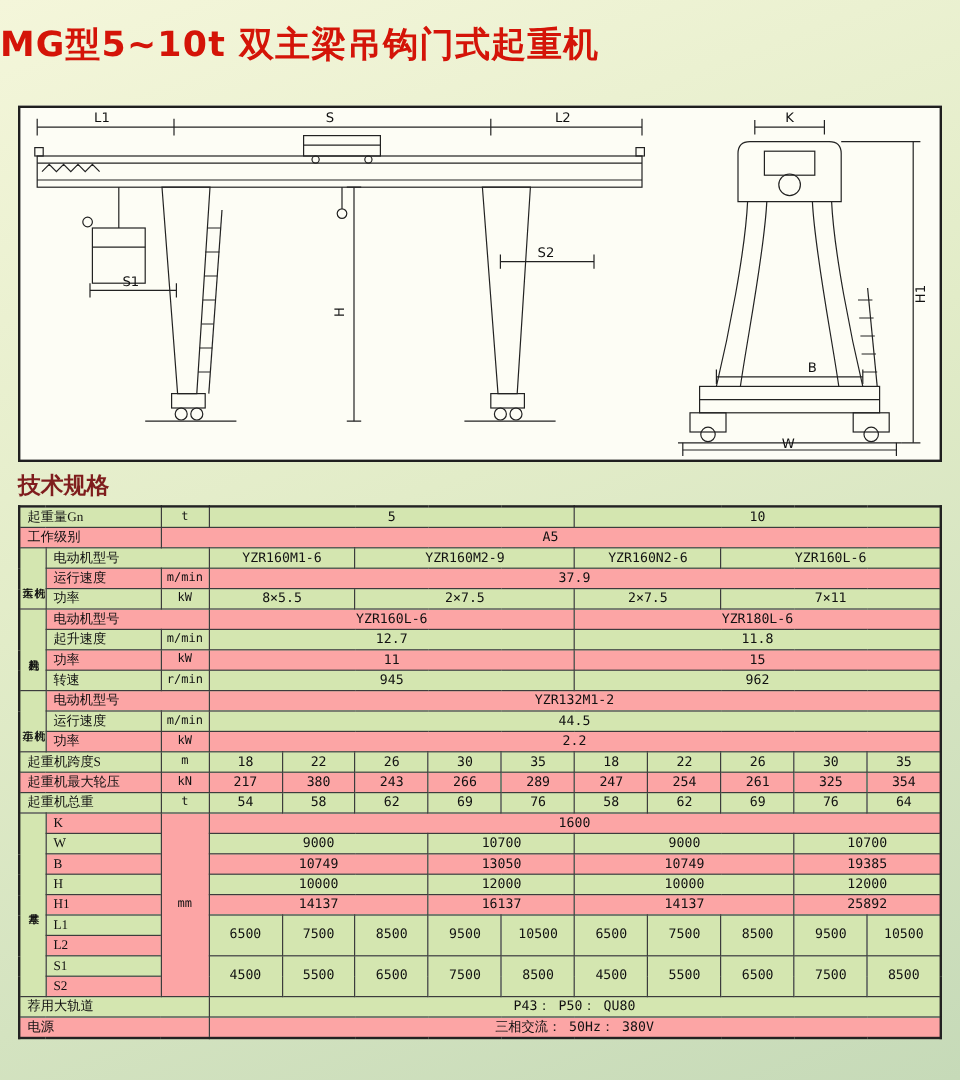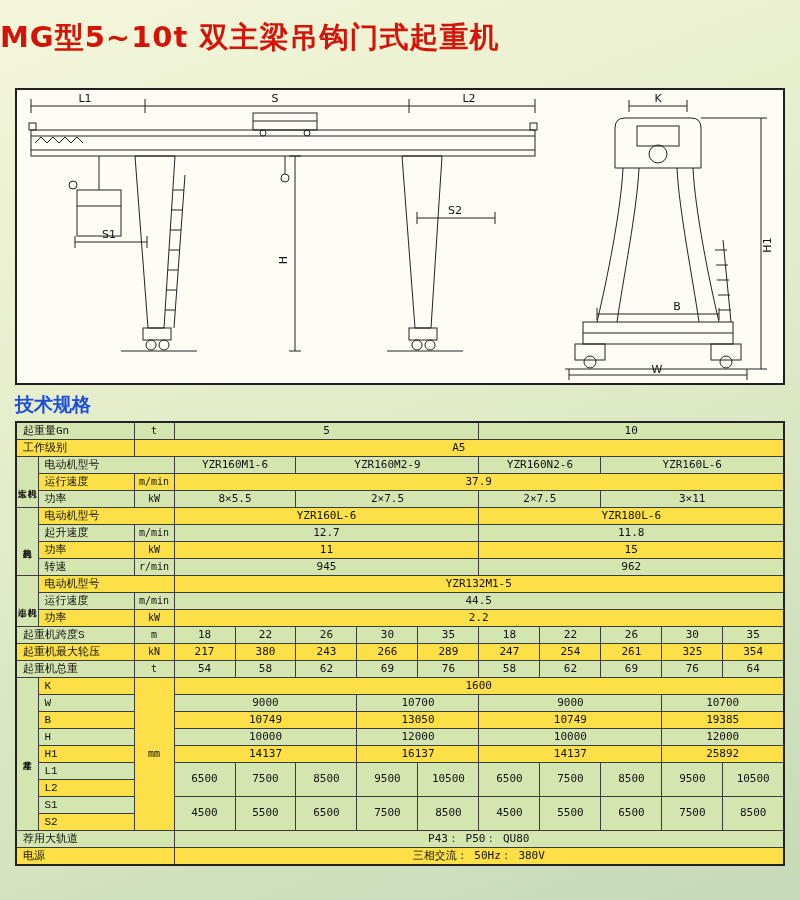--- a/index.html
+++ b/index.html
@@ -10,41 +10,41 @@
   }
   .title{
     position:absolute;top:18px;left:0;width:800px;text-align:left;
     font-size:29px;font-weight:bold;color:#d41408;letter-spacing:1px;
   }
   .drawing-box{
     position:absolute;left:15px;top:88px;width:770px;height:297px;
     background:#fdfdf5;border:2px solid #1f1f1f;box-sizing:border-box;
   }
   .section-heading{
-    position:absolute;top:392px;left:15px;font-size:19px;font-weight:bold;color:#1d4ed8;
+    position:absolute;top:392px;left:15px;font-size:19px;font-weight:bold;color:#7f1d1d;
   }
   table.spec{
     position:absolute;left:15px;top:421px;width:770px;
     border-collapse:collapse;table-layout:fixed;
     border:2px solid #222;
   }
   td{
     border:1px solid #3c3c3c;font-size:11px;padding:0 2px;height:16px;
     line-height:1.15;text-align:center;vertical-align:middle;overflow:hidden;
   }
   td.val,td.unit{font-family:"DejaVu Sans Mono","DejaVu Sans",monospace;}
-  td.lab{text-align:left;padding-left:6px;font-family:Liberation Mono, monospace;}
+  td.lab{text-align:left;padding-left:6px;font-family:Liberation Serif, serif;}
   td.grp{
     writing-mode:vertical-lr;text-orientation:upright;white-space:pre-line;
     font-size:9px;line-height:10px;padding:1px 0;letter-spacing:0;
     background:#d4e6b0 !important;text-align:center;
   }
   td.unit{font-size:10px;}
   .bg-g{background:#d4e6b0;}
-  .bg-w{background:#fde047;}
+  .bg-w{background:#fca5a5;}
   svg text{font-family:"DejaVu Sans",sans-serif;}
 </style>
 </head>
 <body>
 
 <div class="title">MG型5~10t 双主梁吊钩门式起重机</div>
 
 <div class="drawing-box">
   <svg width="764" height="291" viewBox="0 0 764 291">
 
@@ -212,21 +212,21 @@
         <td class="lab bg-w">运行速度</td>
         <td class="unit bg-w">m/min</td>
         <td colspan="10" class="val bg-w">37.9</td>
       </tr>
       <tr>
         <td class="lab bg-g">功率</td>
         <td class="unit bg-g">kW</td>
         <td colspan="2" class="val bg-g">8×5.5</td>
         <td colspan="3" class="val bg-g">2×7.5</td>
         <td colspan="2" class="val bg-g">2×7.5</td>
-        <td colspan="3" class="val bg-g">3×11</td>
+        <td colspan="3" class="val bg-g">7×11</td>
       </tr>
       <tr>
         <td rowspan="4" class="grp bg-w">起升机构</td>
         <td colspan="2" class="lab bg-w">电动机型号</td>
         <td colspan="5" class="val bg-w">YZR160L-6</td>
         <td colspan="5" class="val bg-w">YZR180L-6</td>
       </tr>
       <tr>
         <td class="lab bg-g">起升速度</td>
         <td class="unit bg-g">m/min</td>
@@ -242,21 +242,21 @@
       <tr>
         <td class="lab bg-g">转速</td>
         <td class="unit bg-g">r/min</td>
         <td colspan="5" class="val bg-g">945</td>
         <td colspan="5" class="val bg-g">962</td>
       </tr>
       <tr>
         <td rowspan="3" class="grp bg-w">小车运
 行机构</td>
         <td colspan="2" class="lab bg-w">电动机型号</td>
-        <td colspan="10" class="val bg-w">YZR132M1-5</td>
+        <td colspan="10" class="val bg-w">YZR132M1-2</td>
       </tr>
       <tr>
         <td class="lab bg-g">运行速度</td>
         <td class="unit bg-g">m/min</td>
         <td colspan="10" class="val bg-g">44.5</td>
       </tr>
       <tr>
         <td class="lab bg-w">功率</td>
         <td class="unit bg-w">kW</td>
         <td colspan="10" class="val bg-w">2.2</td>

